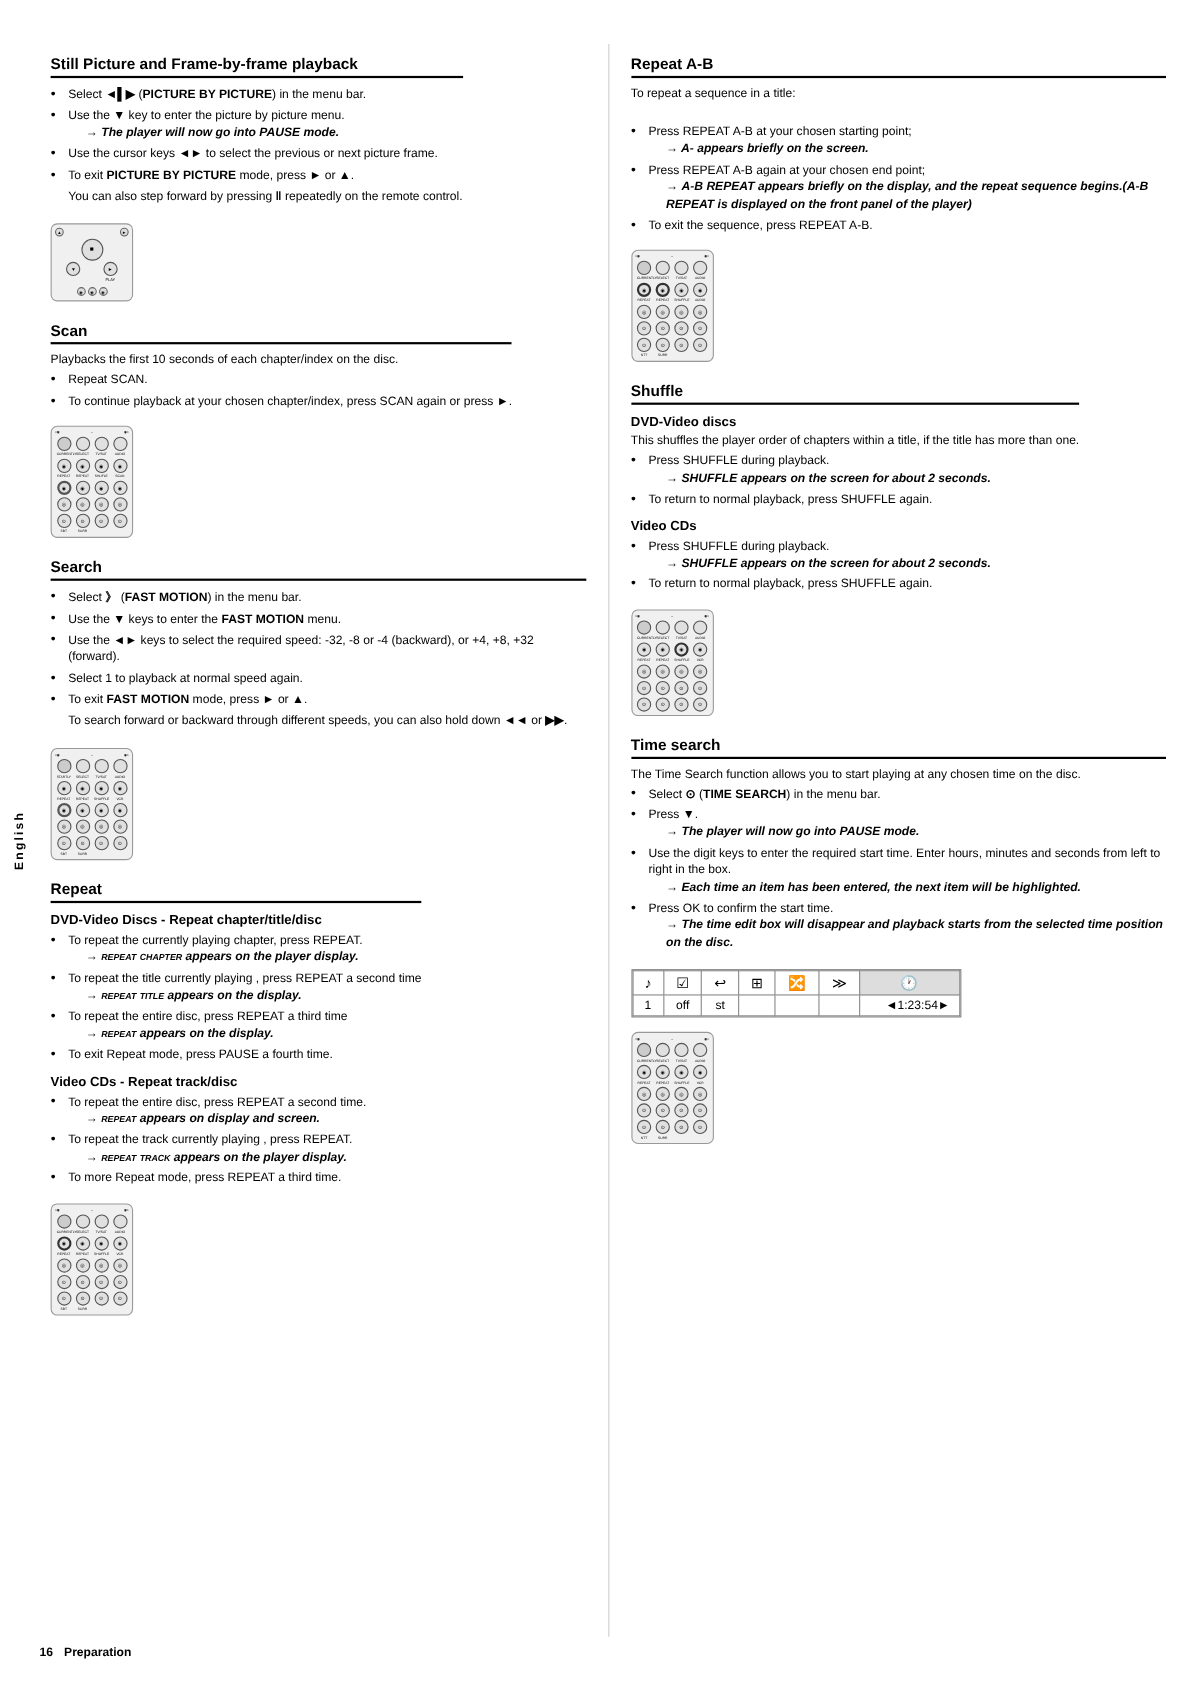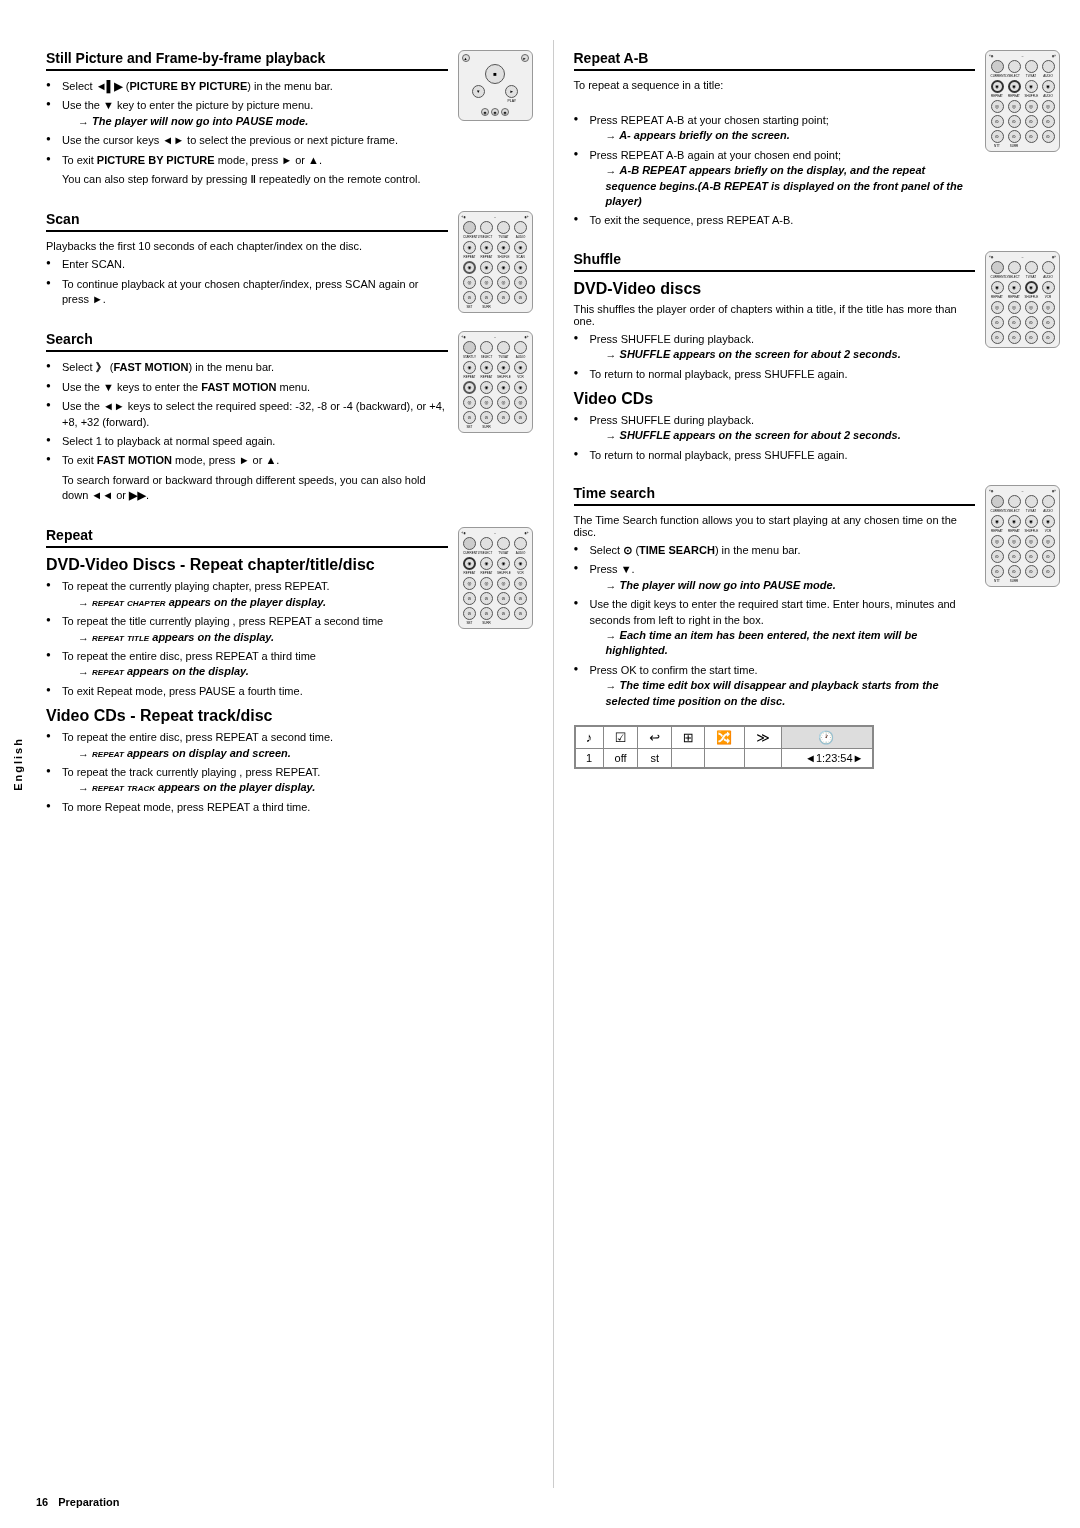--- a/index.html
+++ b/index.html
@@ -47,21 +47,21 @@
       padding: 10px 20px 10px 20px;
     }
     .section-title {
       font-size: 14px;
       font-weight: bold;
       border-bottom: 2px solid #000;
       margin-bottom: 8px;
       padding-bottom: 3px;
     }
     .subsection-title {
-      font-size: 16px;
+      font-size: 12px;
       font-weight: bold;
       margin-bottom: 5px;
       margin-top: 8px;
     }
     ul.bullet-list {
       list-style: none;
       padding-left: 0;
     }
     ul.bullet-list li {
       position: relative;
@@ -96,20 +96,21 @@
       padding-left: 16px;
       margin-bottom: 6px;
       line-height: 1.4;
     }
     .section-with-img {
       display: flex;
       justify-content: space-between;
       align-items: flex-start;
       gap: 10px;
       margin-bottom: 18px;
+      flex-direction: column;
     }
     .section-with-img .text-part {
       flex: 1;
     }
     .small-caps {
       font-variant: small-caps;
     }
     .page-footer {
       position: absolute;
       bottom: 20px;
@@ -234,21 +235,21 @@
             </div>
           </div>
         </div>
       </div>
 
       <div class="section-with-img">
         <div class="text-part">
           <div class="section-title">Scan</div>
           <p style="margin-bottom:5px;">Playbacks the first 10 seconds of each chapter/index on the disc.</p>
           <ul class="bullet-list">
-            <li>Enter SCAN.</li>
+            <li>Repeat SCAN.</li>
             <li>To continue playback at your chosen chapter/index, press SCAN again or press <strong>►</strong>.</li>
           </ul>
         </div>
         <div class="remote-mini" style="height:auto;">
           <div class="r-top-line" style="font-size:3px;">
             <span>«◉</span>
             <span>⌣</span>
             <span>◉»</span>
           </div>
           <div class="r-grid" style="margin-bottom:2px;">

